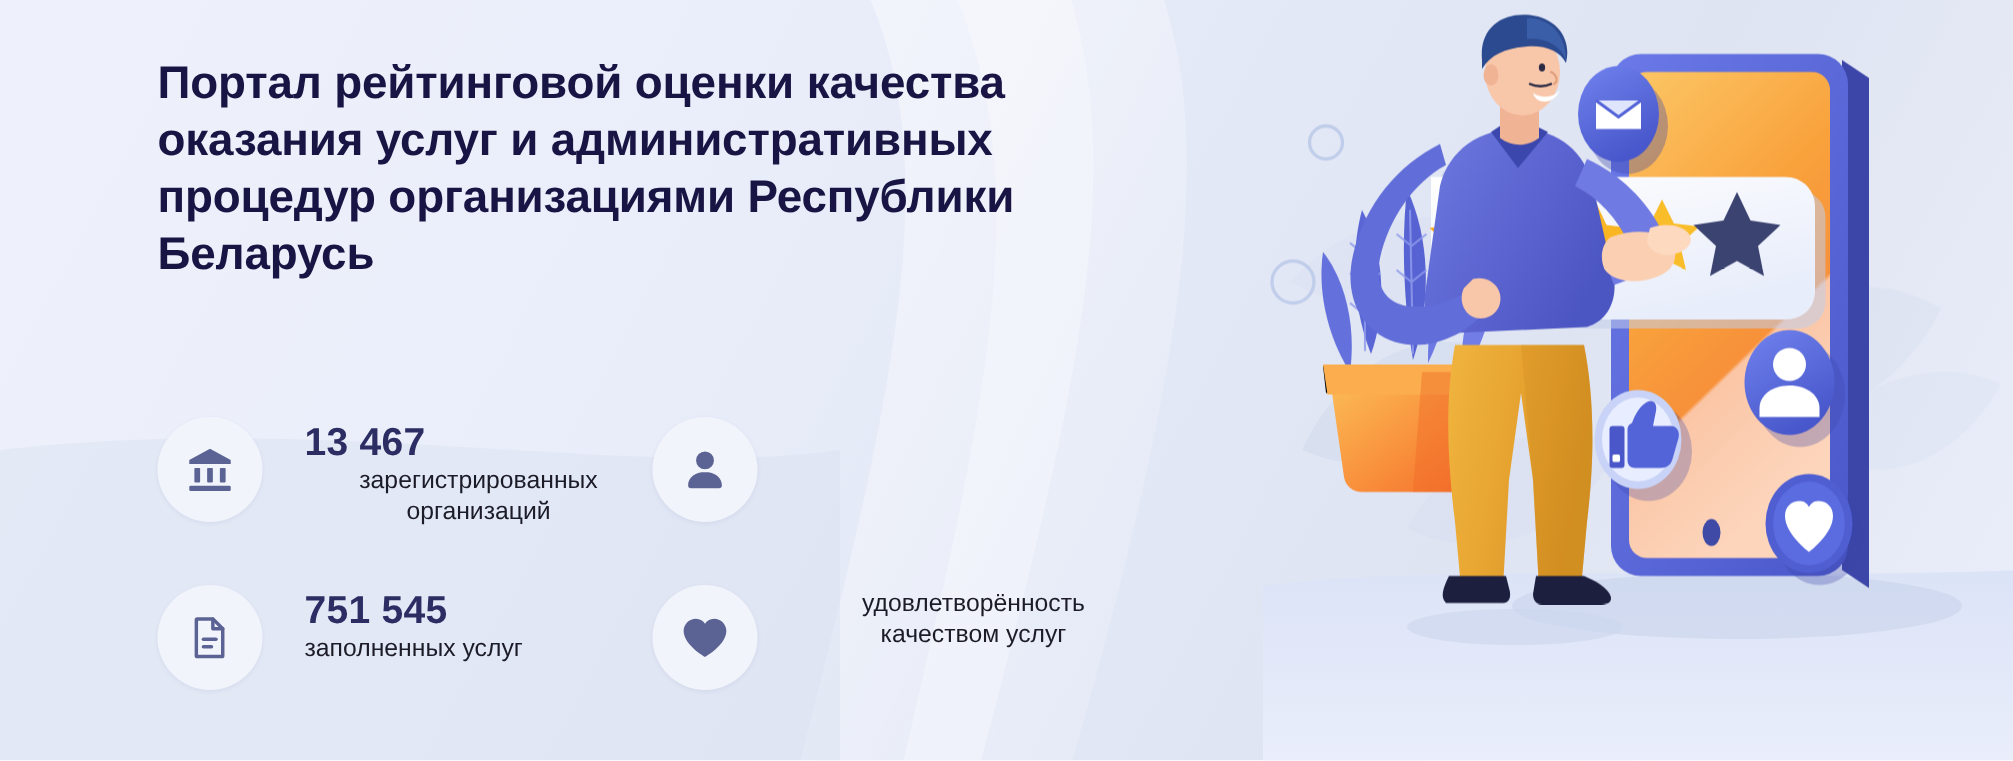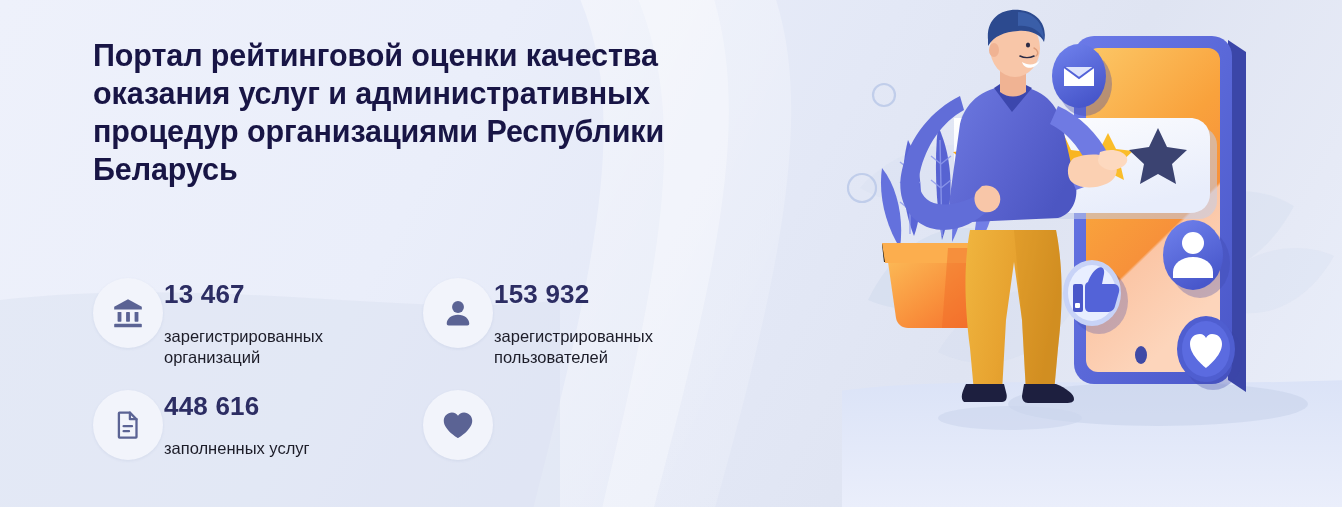--- a/index.html
+++ b/index.html
@@ -23,21 +23,21 @@
     position: absolute;
     inset: 0;
     width: 100%;
     height: 100%;
     pointer-events: none;
   }
 
   
   .content {
     position: absolute;
-    left: 0; top: 0;
+    left: 12px; top: 0;
     width: 860px;
     height: 100%;
     z-index: 5;
   }
 
   .hero-title {
     position: absolute;
     left: 93px;
     top: 36px;
     width: 700px;
@@ -58,21 +58,21 @@
     display: grid;
     grid-template-columns: 330px 330px;
     grid-template-rows: 112px 112px;
     column-gap: 0px;
     row-gap: 0px;
   }
 
   .stat {
     display: flex;
     align-items: flex-start;
-    gap: 1px;
+    gap: 28px;
   }
 
   .stat-icon {
     flex: 0 0 auto;
     width: 70px;
     height: 70px;
     border-radius: 50%;
     background: #f2f4fb;
     display: flex;
     align-items: center;
@@ -88,25 +88,26 @@
   .stat-value {
     font-size: 26px;
     font-weight: bold;
     line-height: 30px;
     color: #2c2d63;
     letter-spacing: 0.2px;
     white-space: nowrap;
   }
 
   .stat-label {
-    margin-top: 17px;
+    margin-top: 1px;
     font-size: 16.5px;
     line-height: 21px;
     color: #1c1c28;
     max-width: 240px;
+    text-align: center;
   }
 
   
   .illustration {
     position: absolute;
     right: 0;
     top: 0;
     width: 500px;
     height: 507px;
     z-index: 4;
@@ -162,50 +163,47 @@
 
       <div class="stat">
         <div class="stat-icon">
           <svg width="34" height="34" viewBox="0 0 32 32" xmlns="http://www.w3.org/2000/svg">
             <g fill="#5b6394">
               <circle cx="16" cy="10.3" r="5.6"></circle>
               <path d="M16 17.6 c-6.2 0-10.6 3.7-10.6 8.3 0 1.2 0.6 1.8 1.8 1.8 h17.6 c1.2 0 1.8-0.6 1.8-1.8 0-4.6-4.4-8.3-10.6-8.3 Z"></path>
             </g>
           </svg>
         </div>
-        <div class="stat-body">
-          <div class="stat-value">153 932</div>
-          <div class="stat-label">зарегистрированных пользователей</div>
-        </div>
       </div>
 
       <div class="stat">
         <div class="stat-icon">
           <svg width="32" height="32" viewBox="0 0 32 32" xmlns="http://www.w3.org/2000/svg">
             <g fill="none" stroke="#5b6394" stroke-width="2.3" stroke-linejoin="round" stroke-linecap="round">
               <path d="M7.5 3.6 h10.4 l6.6 6.6 v17.9 a0.6 0.6 0 0 1 -0.6 0.6 h-16.4 a0.6 0.6 0 0 1 -0.6 -0.6 v-23.9 a0.6 0.6 0 0 1 0.6 -0.6 Z"></path>
               <path d="M17.9 3.6 v6.6 h6.6"></path>
               <path d="M11.6 17.2 h8.4"></path>
               <path d="M11.6 22.2 h5.4"></path>
             </g>
           </svg>
         </div>
         <div class="stat-body">
-          <div class="stat-value">448 616</div>
+          <div class="stat-value">751 545</div>
           <div class="stat-label">заполненных услуг</div>
         </div>
       </div>
 
       <div class="stat">
         <div class="stat-icon">
           <svg width="34" height="34" viewBox="0 0 32 32" xmlns="http://www.w3.org/2000/svg">
             <path fill="#5b6394" d="M16 28.2 C16 28.2 2.6 20.6 2.6 11.9 C2.6 7.6 6.1 4.2 10.3 4.2 C13.0 4.2 14.9 5.6 16 7.4 C17.1 5.6 19.0 4.2 21.7 4.2 C25.9 4.2 29.4 7.6 29.4 11.9 C29.4 20.6 16 28.2 16 28.2 Z"></path>
           </svg>
         </div>
         <div class="stat-body">
+          <div class="stat-label">удовлетворённость качеством услуг</div>
         </div>
       </div>
 
     </div>
   </div>
 
   <div class="illustration">
     <svg width="500" height="507" viewBox="0 0 500 507" xmlns="http://www.w3.org/2000/svg">
       <defs>
         <linearGradient id="phScreen" x1="0" y1="0" x2="0.4" y2="1">

